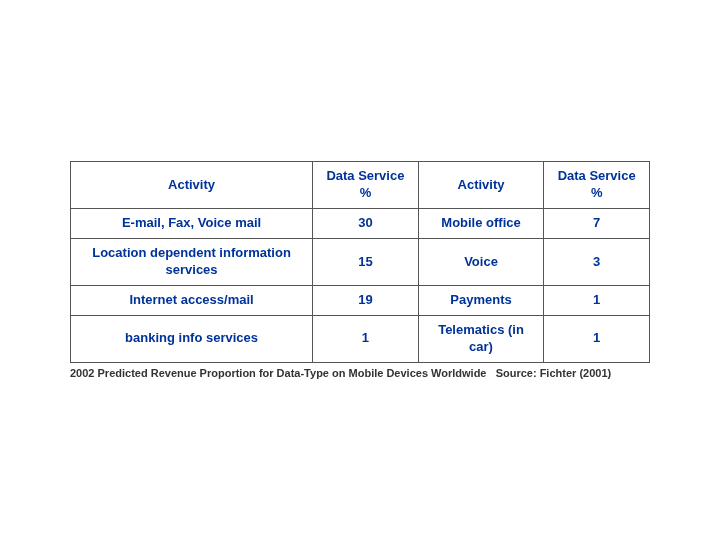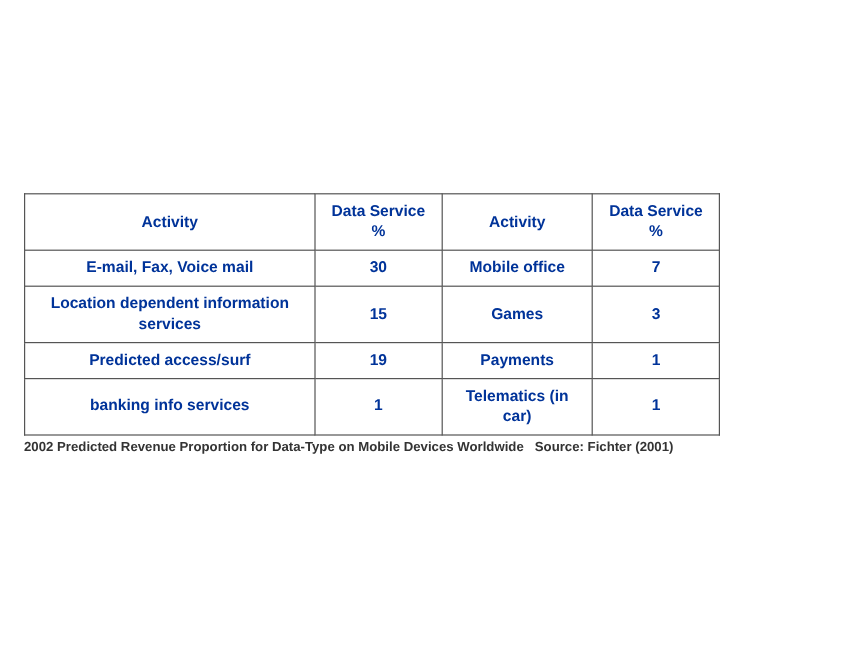--- a/index.html
+++ b/index.html
@@ -9,21 +9,21 @@
       font-size: 13px;
       display: flex;
       justify-content: center;
       align-items: center;
       width: 720px;
       height: 540px;
     }
     .page-wrapper {
       display: flex;
       flex-direction: column;
-      align-items: flex-start;
+      align-items: center;
       padding: 20px;
       width: 100%;
     }
     .table-container {
       border-collapse: collapse;
       width: 580px;
     }
     .table-container table {
       border-collapse: collapse;
       width: 100%;
@@ -70,25 +70,25 @@
       <tbody id="table-body">
       <tr>
             <td>E-mail, Fax, Voice mail</td>
             <td>30</td>
             <td>Mobile office</td>
             <td>7</td>
           </tr>
           <tr>
             <td>Location dependent information services</td>
             <td>15</td>
-            <td>Games</td>
+            <td>Voice</td>
             <td>3</td>
           </tr>
           <tr>
-            <td>Predicted access/surf</td>
+            <td>Internet access/mail</td>
             <td>19</td>
             <td>Payments</td>
             <td>1</td>
           </tr>
           <tr>
             <td>banking info services</td>
             <td>1</td>
             <td>Telematics (in car)</td>
             <td>1</td>
           </tr>

